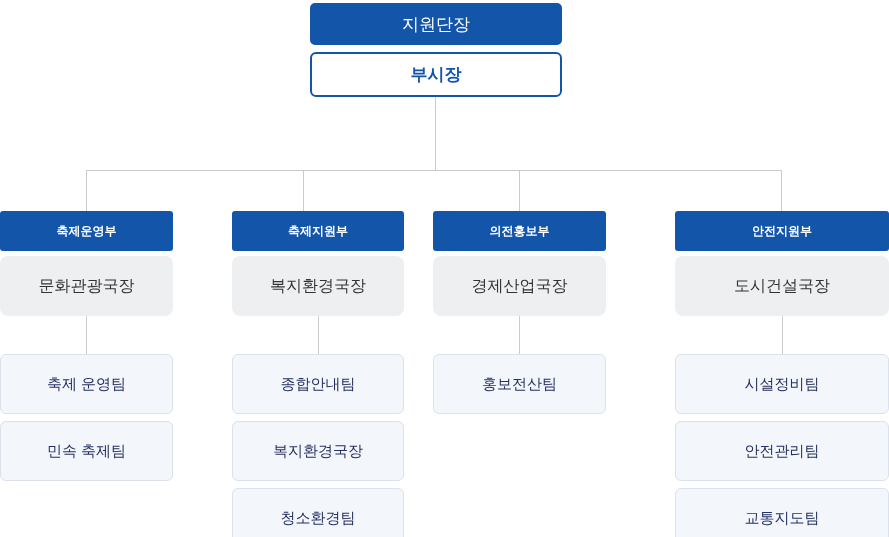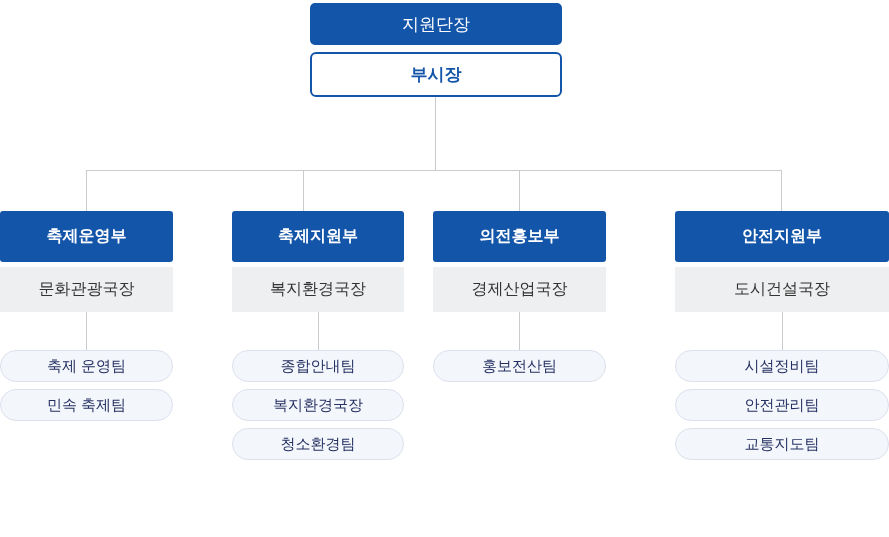--- a/index.html
+++ b/index.html
@@ -46,53 +46,53 @@
   }
   .line.v { width: 1px; }
   .line.h { height: 1px; }
   .column {
     position: absolute;
     top: 211px;
     display: flex;
     flex-direction: column;
   }
   .dept-header {
-    height: 51px;
+    height: 40px;
     background: #1355A9;
     border-radius: 3px;
     color: #ffffff;
-    font-size: 16px;
+    font-size: 12px;
     font-weight: bold;
     display: flex;
     align-items: center;
     justify-content: center;
     margin-bottom: 5px;
   }
   .director-box {
-    height: 45px;
+    height: 60px;
     background: #eeeff0;
-    border-radius: 0;
+    border-radius: 8px;
     color: #333333;
     font-size: 16px;
     font-weight: 500;
     display: flex;
     align-items: center;
     justify-content: center;
   }
   .drop-line {
     width: 1px;
     height: 38px;
     background: #c9cbce;
     margin: 0 auto;
   }
   .team-box {
-    height: 32px;
+    height: 60px;
     background: #f3f6fb;
     border: 1px solid #dde1ec;
-    border-radius: 17px;
+    border-radius: 6px;
     box-sizing: border-box;
     color: #243061;
     font-size: 15px;
     font-weight: 500;
     display: flex;
     align-items: center;
     justify-content: center;
     margin-bottom: 7px;
   }
   .col-1 { left: 0px;   width: 173px; }

